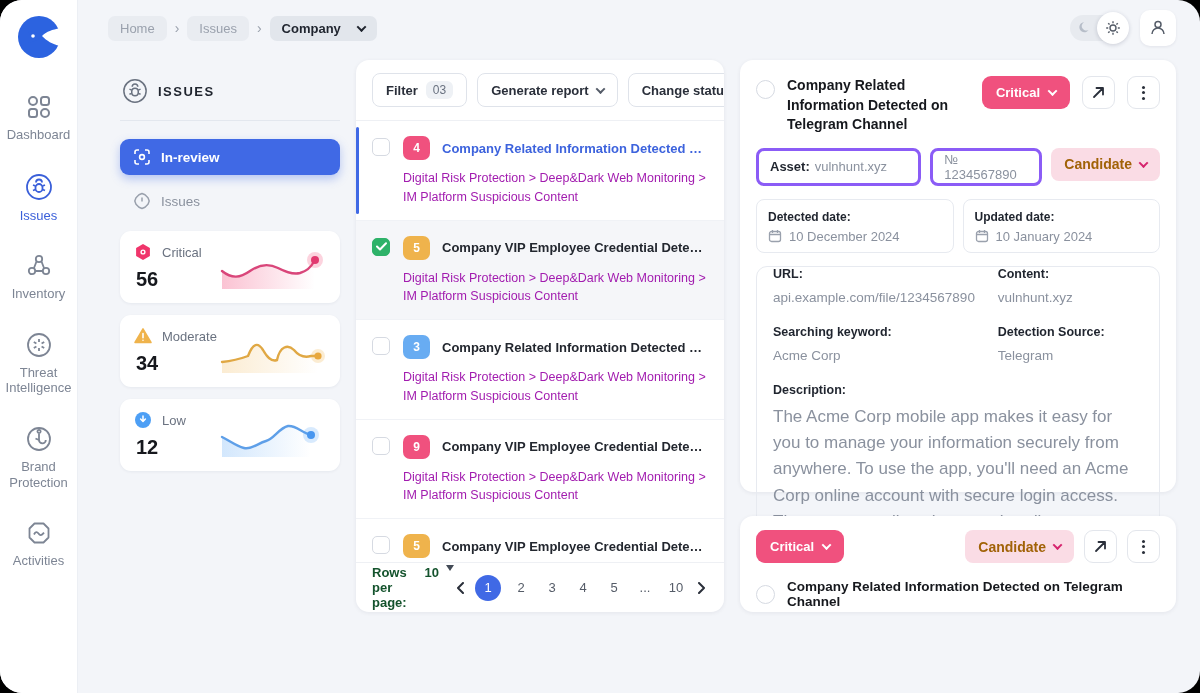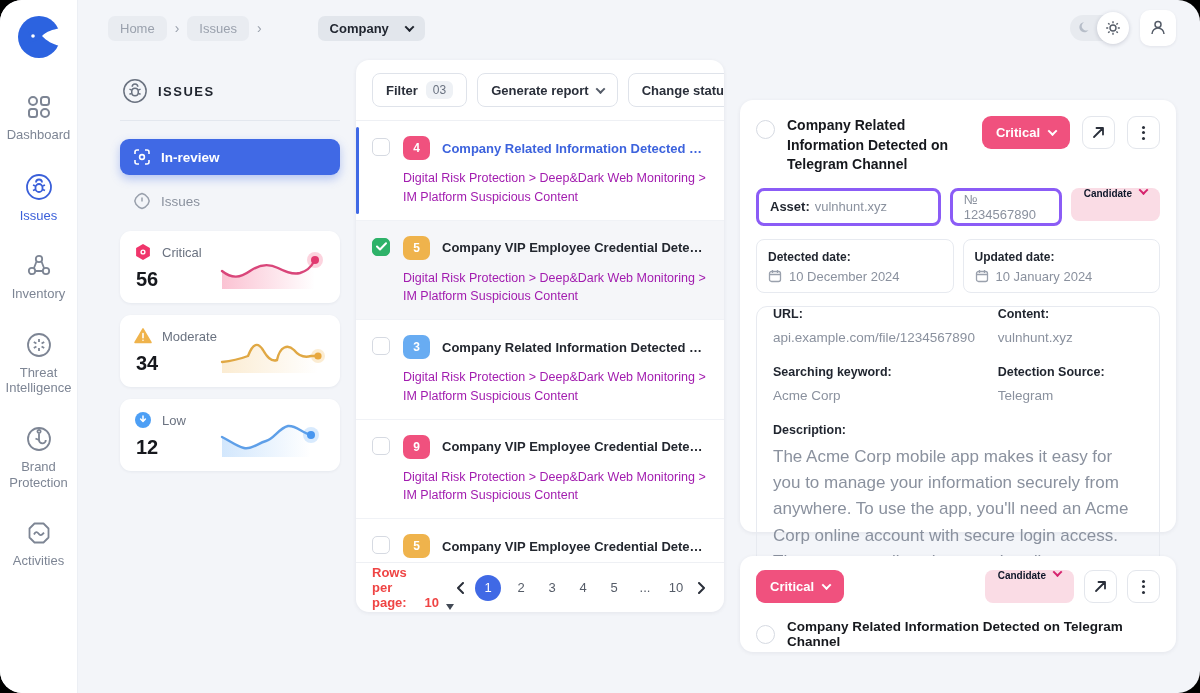--- a/index.html
+++ b/index.html
@@ -13,21 +13,21 @@
   .rail-item svg { stroke:#7d8594; }
   .rail-item.active { color:#3a5fd9; }
   .rail-item.active svg { stroke:#3a5fd9; }
 
   
   .main { flex:1; display:flex; flex-direction:column; min-width:0; }
   .topbar { height:56px; display:flex; align-items:center; justify-content:space-between; padding:0 24px 0 30px; flex-shrink:0; }
   .crumbs { display:flex; align-items:center; gap:8px; }
   .crumb { background:#e9ecf1; color:#9aa1ad; font-size:13px; padding:5px 12px; border-radius:7px; cursor:pointer; }
   .crumb-sep { color:#9aa1ad; font-size:14px; }
-  .crumb.current { background:#e2e6ec; color:#1f242e; font-weight:bold; display:flex; align-items:center; gap:17px;margin-left:48px; }
+  .crumb.current { background:#e2e6ec; color:#1f242e; font-weight:bold; display:flex; align-items:center; gap:17px; }
   .topctl { display:flex; align-items:center; gap:14px; }
   .theme-toggle { position:relative; width:56px; height:26px; background:#e7eaef; border-radius:13px; display:flex; align-items:center; padding-left:8px; cursor:pointer; }
   .theme-knob { position:absolute; right:-3px; top:-3px; width:32px; height:32px; background:#fff; border-radius:50%; box-shadow:0 1px 4px rgba(20,30,60,.18); display:flex; align-items:center; justify-content:center; }
   .user-btn { width:36px; height:36px; background:#fff; border-radius:10px; box-shadow:0 1px 3px rgba(20,30,60,.08); display:flex; align-items:center; justify-content:center; cursor:pointer; }
 
   .content { display:flex; padding:4px 24px 0 42px; gap:16px; }
 
   
   .ipanel { width:220px; flex-shrink:0; }
   .ipanel-head { display:flex; align-items:center; gap:10px; padding:18px 0 16px 2px; }
@@ -54,43 +54,43 @@
   .cbx { width:18px; height:18px; border:1.5px solid #d6dae2; border-radius:5px; background:#fff; flex-shrink:0; margin-top:2px; display:flex; align-items:center; justify-content:center; cursor:pointer; }
   .cbx.checked { background:#2eb269; border-color:#2eb269; }
   .row-body { flex:1; min-width:0; }
   .row-head { display:flex; align-items:center; gap:12px; }
   .badge { min-width:27px; height:24px; border-radius:7px; color:#fff; font-size:12px; font-weight:bold; display:flex; align-items:center; justify-content:center; flex-shrink:0; }
   .badge.pink { background:#f0517e; } .badge.orange { background:#efb34c; } .badge.blue { background:#68acf2; }
   .row-title { font-size:13px; font-weight:bold; color:#23272f; white-space:nowrap; overflow:hidden; text-overflow:ellipsis; }
   .row.link .row-title { color:#3d63dd; }
   .row-sub { margin-top:9px; font-size:12.5px; line-height:1.5; color:#a21caf; }
   .pager { border-top:1px solid #eef0f4; height:50px; display:flex; align-items:center; justify-content:space-between; padding:0 16px; flex-shrink:0; }
-  .rpp { display:flex; align-items:flex-end; gap:7px; font-size:13px; color:#ef4444; font-weight:bold; cursor:pointer; }
+  .rpp { display:flex; align-items:flex-start; gap:7px; font-size:13px; color:#14532d; font-weight:bold; cursor:pointer; }
   .tri { width:0; height:0; border-left:4.5px solid transparent; border-right:4.5px solid transparent; border-top:6px solid #434a56; }
   .pages { display:flex; align-items:center; gap:9px; }
   .page { min-width:22px; height:26px; display:flex; align-items:center; justify-content:center; font-size:13px; color:#555c68; cursor:pointer; border-radius:50%; }
   .page.active { width:26px; background:#4069e5; color:#fff; }
   .pchev { display:flex; align-items:center; padding:0 2px; cursor:pointer; }
 
   
-  .dcol { flex:1; display:flex; flex-direction:column; gap:24px; min-width:0;margin-top:40px; }
+  .dcol { flex:1; display:flex; flex-direction:column; gap:24px; min-width:0; }
   .dcard { background:#fff; border-radius:13px; box-shadow:0 1px 4px rgba(25,35,60,.07); padding:16px; }
   .dhead { display:flex; align-items:flex-start; gap:12px; }
   .radio { width:19px; height:19px; border:1.5px solid #d6dae2; border-radius:50%; background:#fff; flex-shrink:0; cursor:pointer; }
   .dtitle { font-size:14px; font-weight:bold; color:#16181d; line-height:1.4; width:218px; }
   .sev-btn { display:flex; align-items:center; gap:9px; background:#f0517e; color:#fff; font-size:13px; font-weight:bold; height:33px; padding:0 14px; border-radius:9px; cursor:pointer; margin-left:auto; }
   .sq-btn { width:33px; height:33px; border:1px solid #e3e6ec; border-radius:9px; background:#fff; display:flex; align-items:center; justify-content:center; cursor:pointer; flex-shrink:0; }
   .kebab { display:flex; flex-direction:column; gap:2.5px; }
   .kebab i { width:3px; height:3px; background:#2a2f3a; border-radius:50%; }
   .frow { display:flex; gap:9px; margin-top:13px; }
   .field { border:3px solid #8b5cf6; border-radius:8px; height:34px; display:flex; align-items:center; padding:16px 11px; font-size:13px; gap:5px; }
   .f-asset { flex:1; }
   .f-label { font-weight:bold; color:#1f242e; }
   .f-val { color:#8a919e; }
-  .cand-btn { display:flex; align-items:flex-start; gap:8px; background:#fadce5; color:#0f172a; font-size:10px; font-weight:bold; height:33px; padding:0 13px; border-radius:8px; cursor:pointer; }
+  .cand-btn { display:flex; align-items:center; gap:8px; background:#fadce5; color:#a16207; font-size:14px; font-weight:bold; height:33px; padding:0 13px; border-radius:8px; cursor:pointer; }
   .datebox { flex:1; border:1px solid #e7eaf0; border-radius:8px; padding:7px 11px 8px; }
   .datebox .f-label { font-size:12px; }
   .dateval { display:flex; align-items:center; gap:7px; margin-top:4px; font-size:13px; color:#8a919e; }
   .infobox { border:1px solid #e7eaf0; border-radius:11px; padding:0 16px 17px; margin-top:13px; display:grid; grid-template-columns:1.45fr 1fr; column-gap:14px; row-gap:19px; }
   .kv .f-label { font-size:12.5px; display:block; margin-bottom:7px; }
   .kv .f-val { font-size:13.5px; }
   .desc { grid-column:1 / -1; }
   .desc p { margin-top:7px; font-size:17px; line-height:1.55; color:#8a919e; }
   .fcard-top { display:flex; align-items:center; gap:10px; }
   .fcard-top .sev-btn { margin-left:0; }

